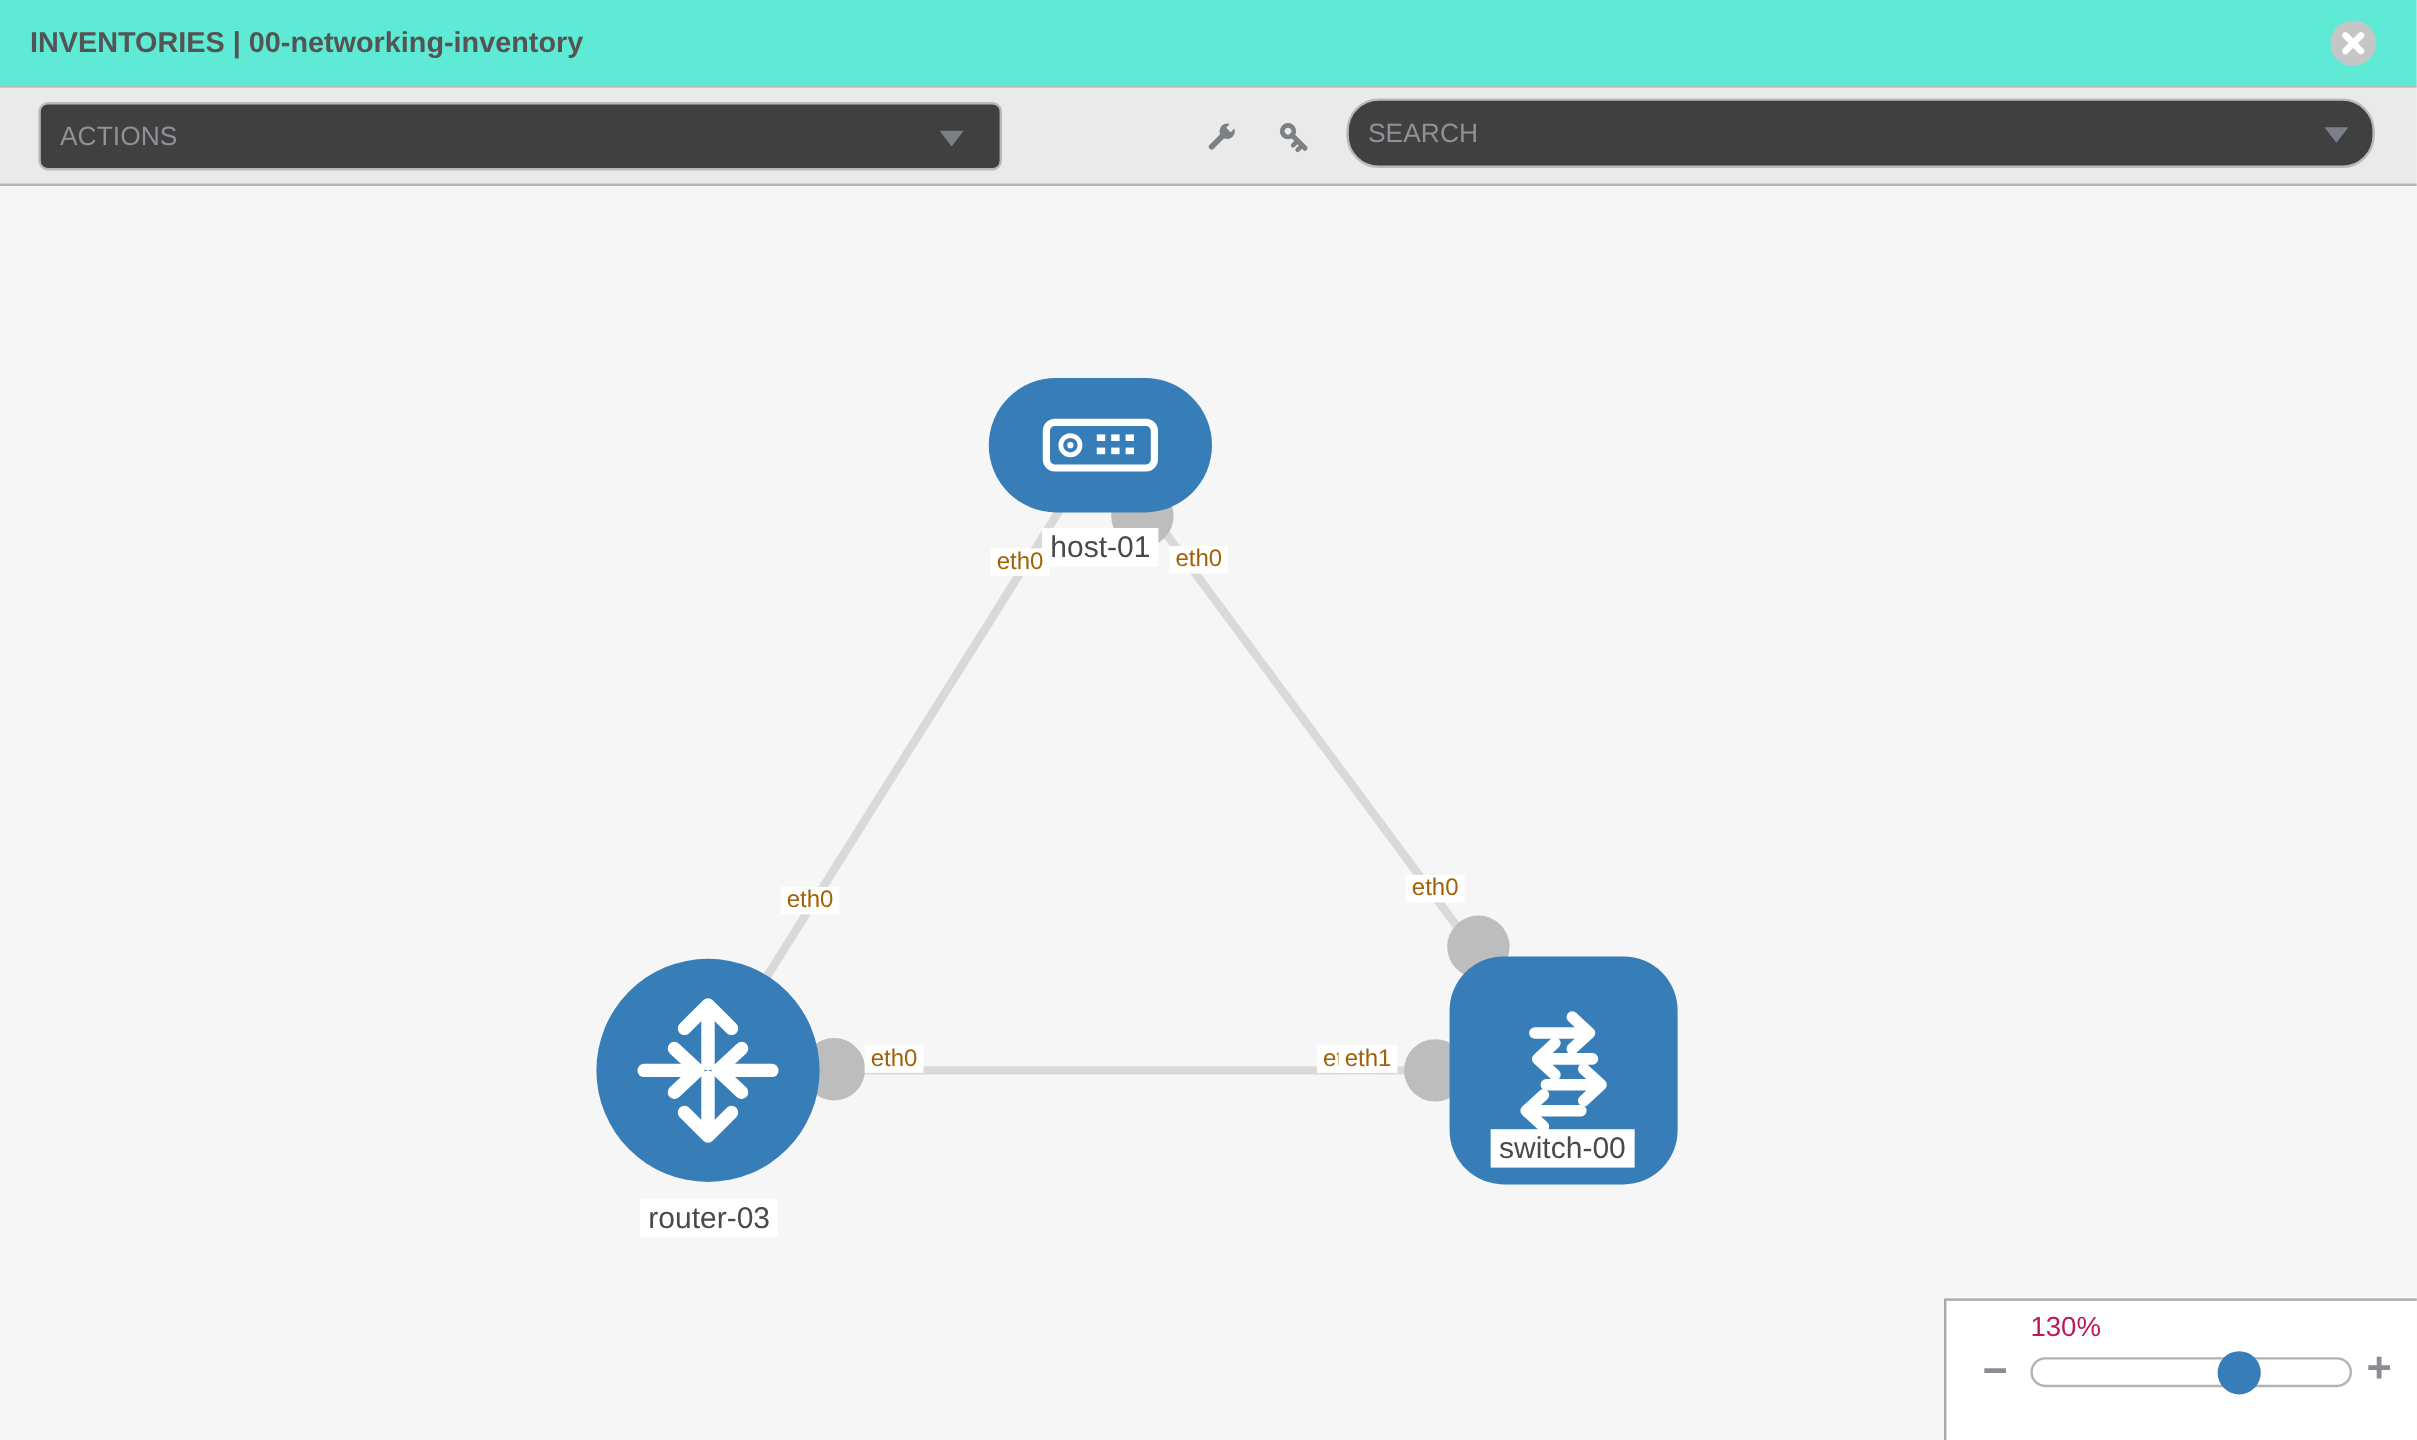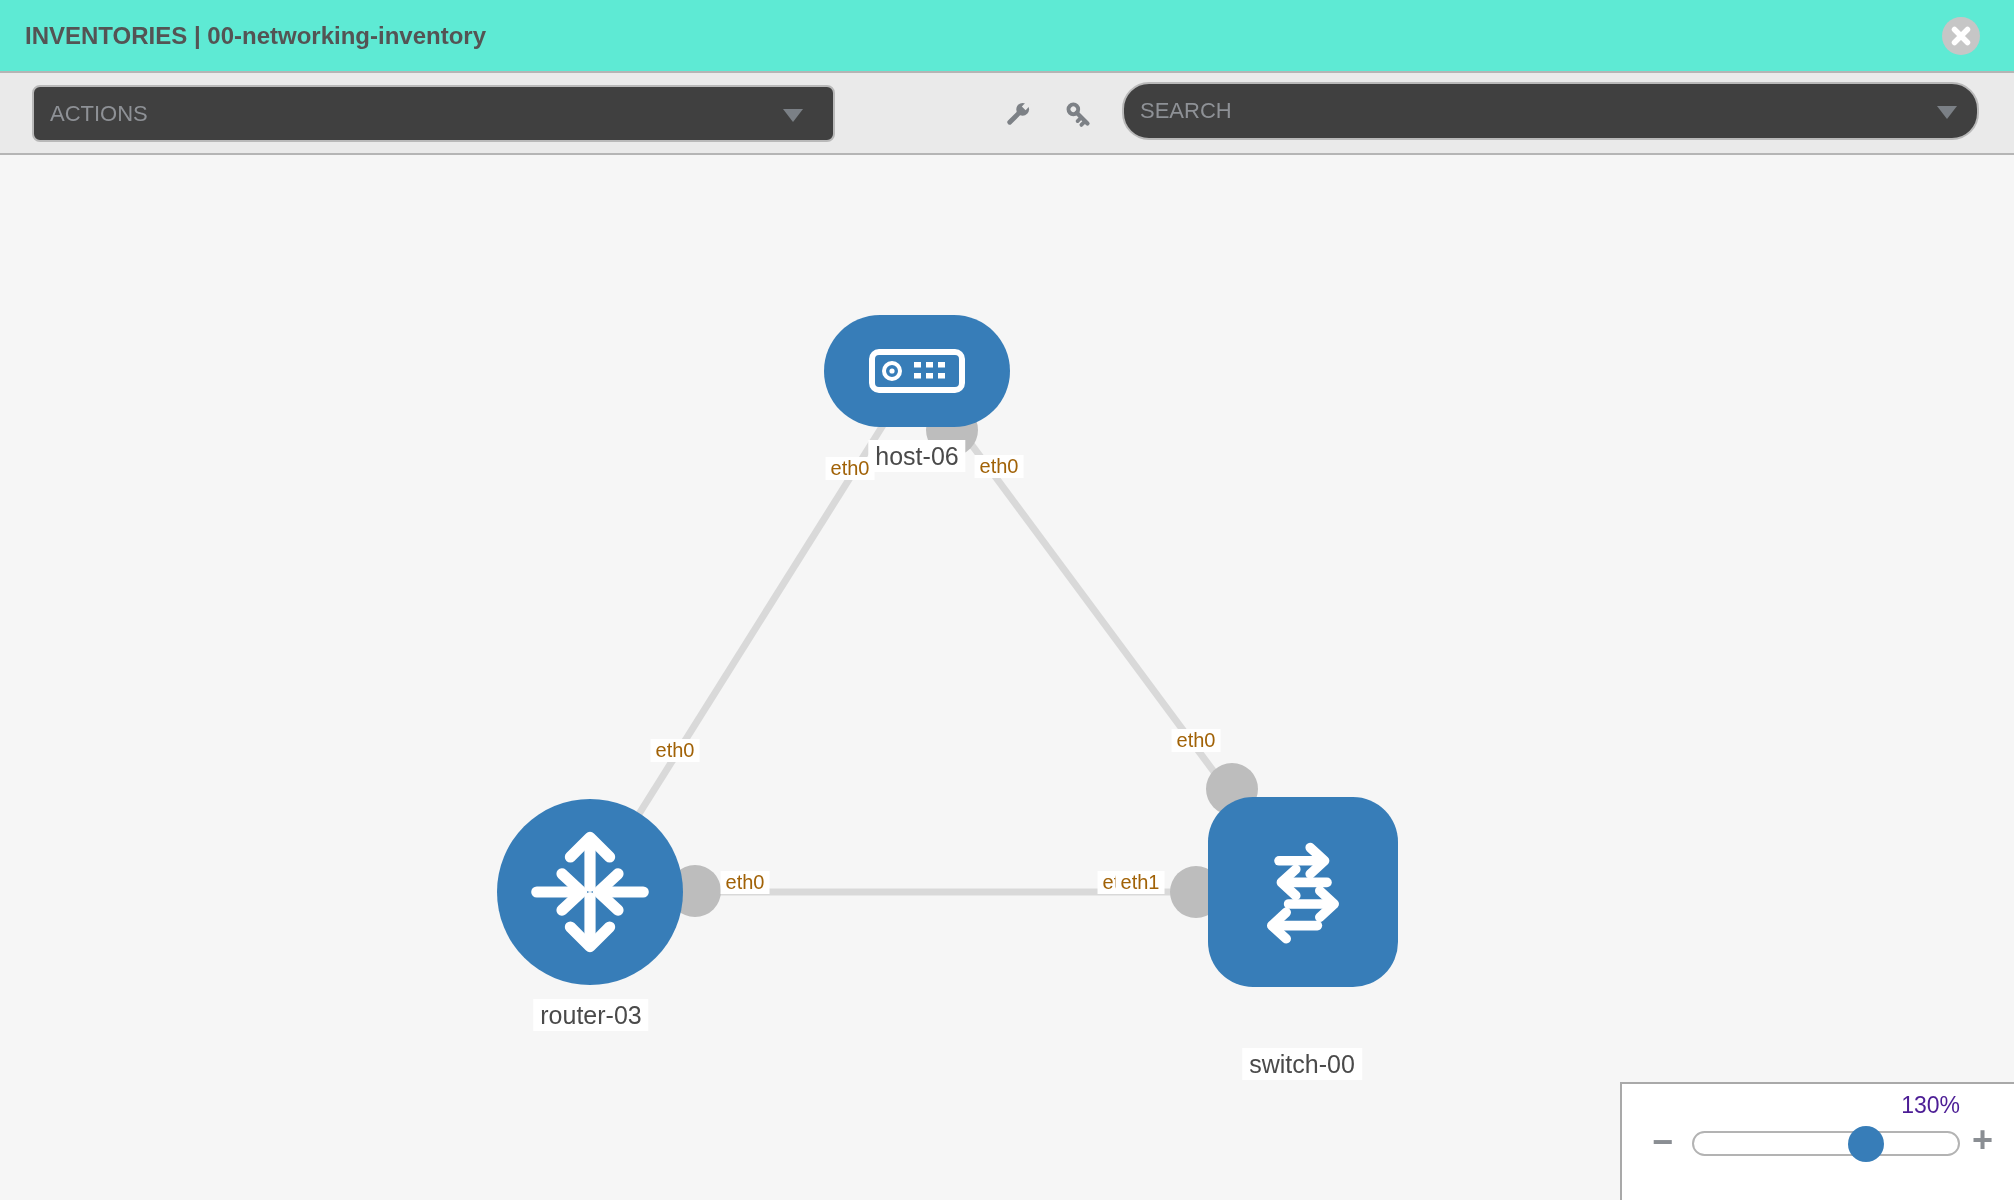--- a/index.html
+++ b/index.html
@@ -57,22 +57,22 @@
   .tool-icon { position:absolute; top:26px; width:32px; height:32px; cursor:pointer; }
   .tool-wrench { left:1001px; }
   .tool-key    { left:1063px; }
 
   
   .zoom-panel {
     position:absolute; left:1620px; top:1082px; width:420px; height:140px;
     background:#ffffff; border:2px solid #a9a9a9; z-index:4;
   }
   .zoom-value {
-    position:absolute; left:70px; top:8px; width:268px; text-align:right;
-    font-size:23px; color:#4c1d95;
+    position:absolute; left:70px; top:8px; width:268px; text-align:left;
+    font-size:23px; color:#be185d;
   }
   .zoom-minus, .zoom-plus {
     position:absolute; font-size:36px; font-weight:bold; color:#8a8e93;
     line-height:36px; cursor:pointer;
   }
   .zoom-minus { left:30px;  top:40px; }
   .zoom-plus  { left:350px; top:38px; }
   .zoom-track {
     position:absolute; left:70px; top:47px; width:268px; height:25px;
     background:#ffffff; border:2px solid #b3b3b3; border-radius:13px; cursor:pointer;
@@ -104,21 +104,21 @@
     <g fill="#fff">
       <rect x="47" y="16" width="7" height="5.5"></rect>
             <rect x="59" y="16" width="7" height="5.5"></rect>
             <rect x="71" y="16" width="7" height="5.5"></rect>
       <rect x="47" y="27" width="7" height="5.5"></rect>
             <rect x="59" y="27" width="7" height="5.5"></rect>
             <rect x="71" y="27" width="7" height="5.5"></rect>
     </g>
   </svg>
 </div>
-      <div class="node-label" style="left: 917px; top: 440px;">host-06</div>
+      <div class="node-label" style="left: 917px; top: 440px;">host-01</div>
       <div class="node" style="left: 497px; top: 799px; width: 186px; height: 186px; border-radius: 93px; background: rgb(55, 125, 184);">
   <svg width="140" height="140" viewBox="0 0 100 100" fill="none" stroke="#fff" stroke-width="8" stroke-linecap="round" stroke-linejoin="round">
     <path d="M50 46 V14"></path>
           <path d="M36 25 L50 11 L64 25"></path>
     <path d="M50 54 V86"></path>
           <path d="M36 75 L50 89 L64 75"></path>
     <path d="M12 50 H38"></path>
           <path d="M30 37 L44 50 L30 63"></path>
     <path d="M88 50 H62"></path>
           <path d="M70 37 L56 50 L70 63"></path>
@@ -130,21 +130,21 @@
     <path d="M30 24 H64"></path>
           <path d="M56 13 L68 24 L56 35"></path>
     <path d="M70 42 H36"></path>
           <path d="M44 31 L32 42 L44 53"></path>
     <path d="M38 60 H72"></path>
           <path d="M64 49 L76 60 L64 71"></path>
     <path d="M62 78 H28"></path>
           <path d="M36 67 L24 78 L36 89"></path>
   </svg>
 </div>
-      <div class="node-label" style="left: 1302px; top: 1048px;">switch-00</div>
+      <div class="node-label" style="left: 1302px; top: 941px;">switch-00</div>
       <div class="iface-label" style="left: 850px; top: 457px;">eth0</div>
       <div class="iface-label" style="left: 999px; top: 455px;">eth0</div>
       <div class="iface-label" style="left: 675px; top: 739px;">eth0</div>
       <div class="iface-label" style="left: 1196px; top: 729px;">eth0</div>
       <div class="iface-label" style="left: 745px; top: 871px;">eth0</div>
       <div class="iface-label" style="left: 1122px; top: 871px;">eth0</div>
       <div class="iface-label" style="left: 1140px; top: 871px;">eth1</div>
     </div>
 </div>
 

